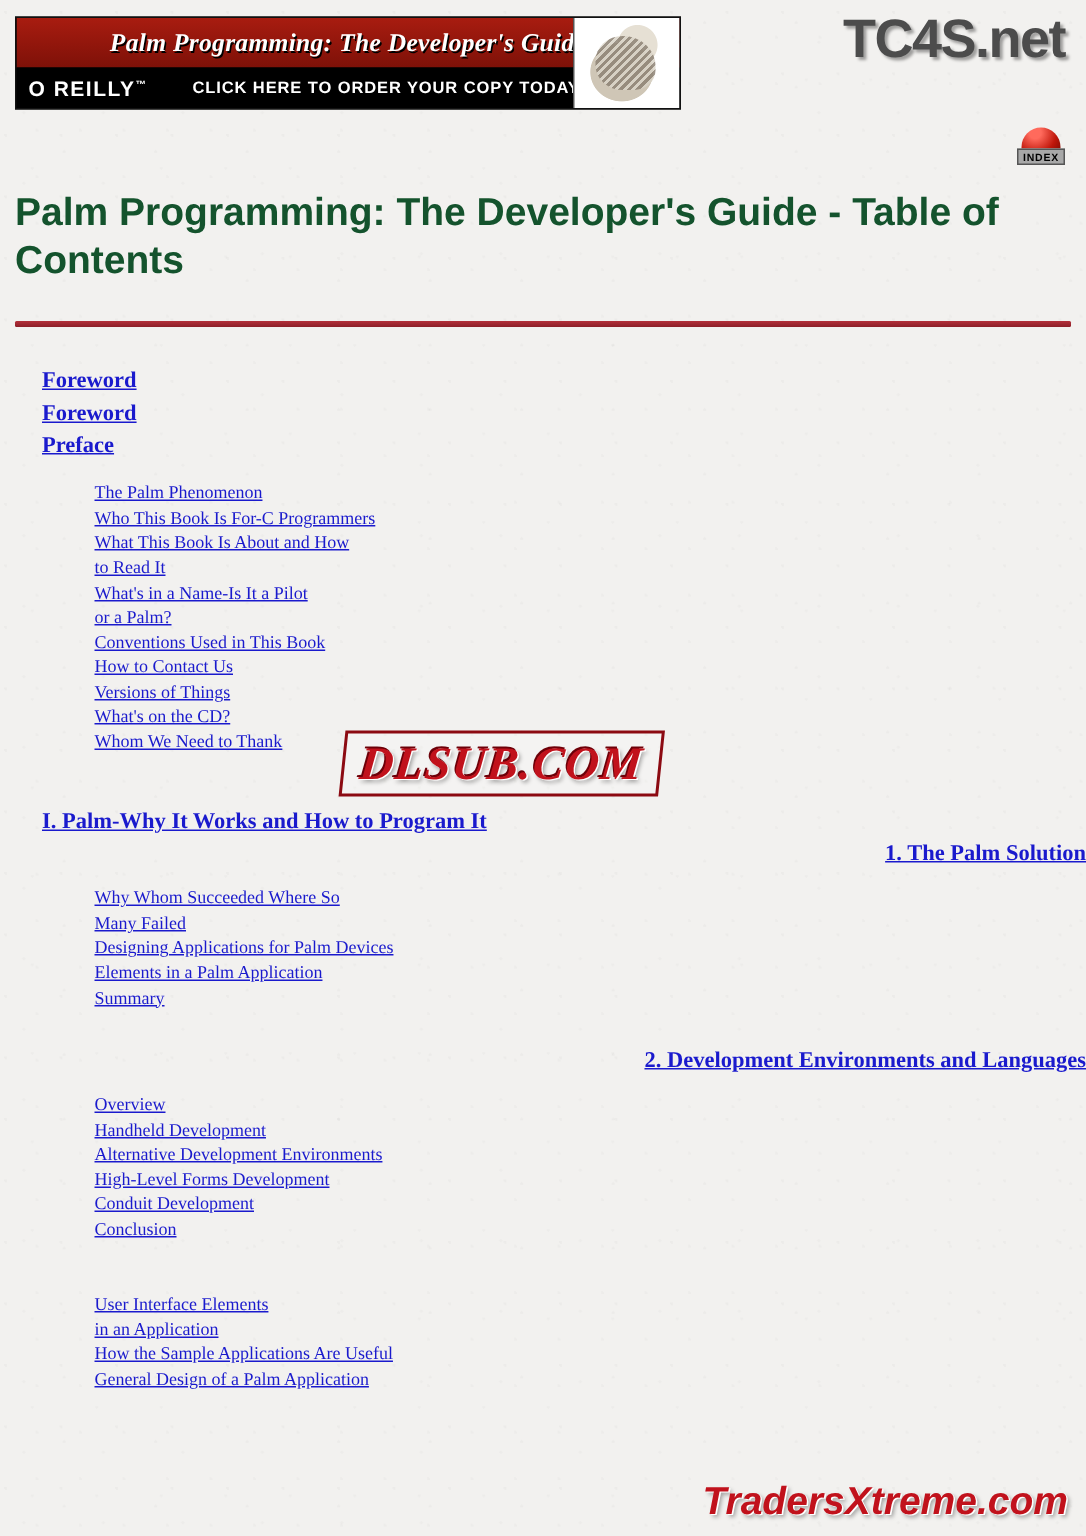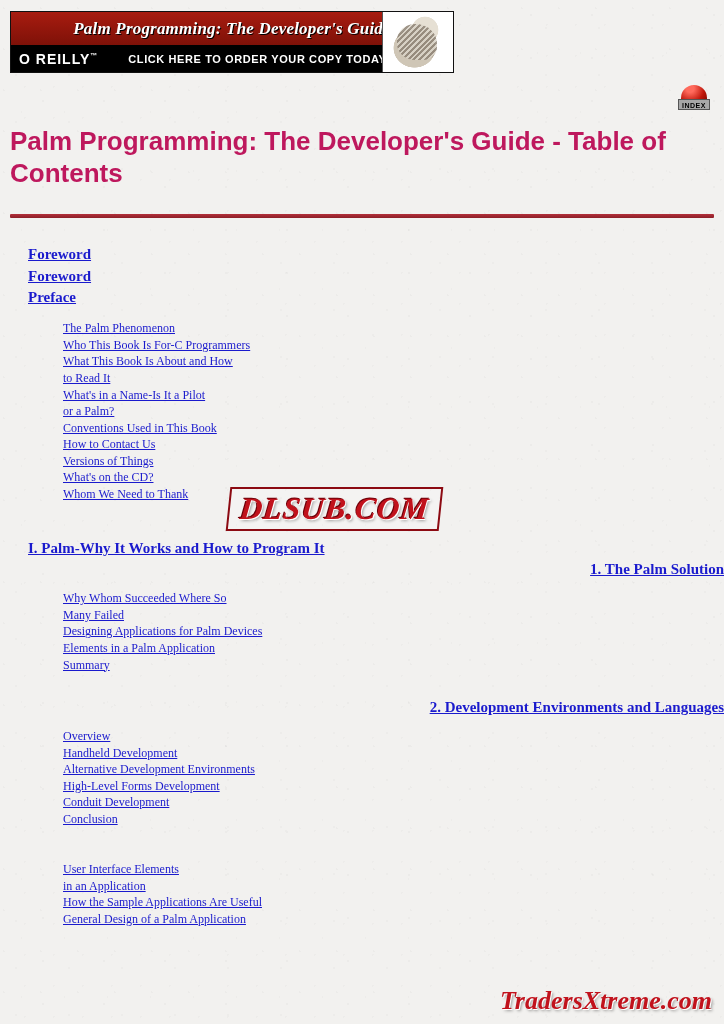--- a/index.html
+++ b/index.html
@@ -150,21 +150,21 @@
     box-sizing: border-box;
   }
 
   
   h1.page-title {
     font-family: "Liberation Sans", sans-serif;
     font-size: 26px;
     font-weight: bold;
     line-height: 1.24;
     margin: 33px 30px 0 10px;
-    color: #be185d;
+    color: #14532d;
   }
 
   hr.rule {
     border: none;
     height: 4px;
     background: linear-gradient(#b3303a, #8c1f28);
     margin: 25px 10px 0 10px;
     border-radius: 1px;
   }
 
@@ -222,21 +222,21 @@
       2px 2px 3px rgba(0,0,0,0.35);
     padding: 2px 10px;
     border: 2px solid #8c0a12;
     background: rgba(255,255,255,0.18);
     transform: skewX(-6deg);
   }
   .wm-tx {
     position: absolute;
     right: 12px;
     bottom: 8px;
-    font-family: Liberation Serif, serif;
+    font-family: Liberation Sans, sans-serif;
     font-size: 26px;
     font-weight: bold;
     font-style: italic;
     color: #c1121c;
     text-shadow: 1px 1px 0 #ffffff, 2px 2px 3px rgba(0,0,0,0.35);
   }
 </style>
 </head>
 <body>
 
@@ -244,20 +244,21 @@
 
   <div class="ad-banner">
     <div class="ad-title">Palm Programming: The Developer's Guide</div>
     <div class="ad-bottom">
       <div class="ad-oreilly">O REILLY<span class="tm">™</span></div>
       <div class="ad-cta">CLICK HERE TO ORDER YOUR COPY TODAY!</div>
       <div class="ad-bird"></div>
     </div>
   </div>
 
+  <div class="site-logo">TC4S.net</div>
 
   <div class="index-button">
     <div class="dome"></div>
     <div class="label">INDEX</div>
   </div>
 
 </div>
 
 <h1 class="page-title">Palm Programming: The Developer's Guide - Table of Contents</h1>
 

